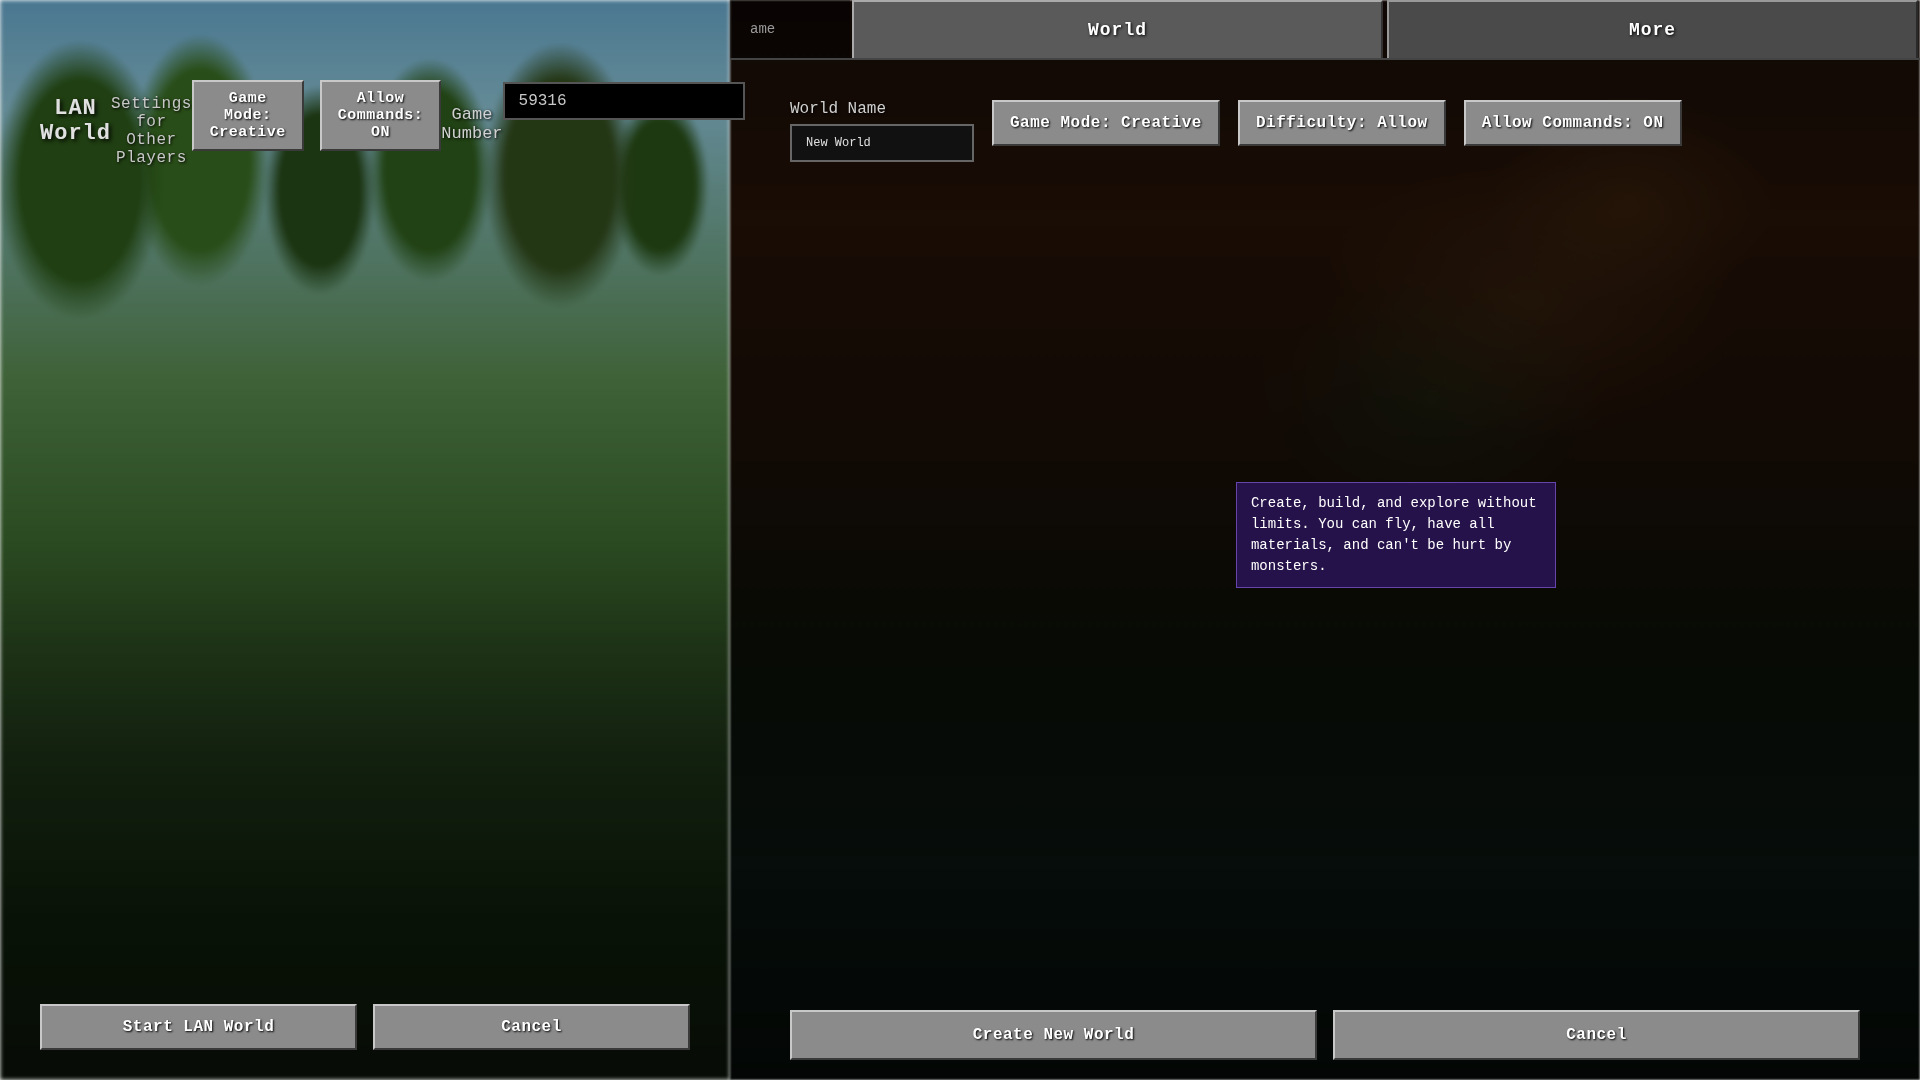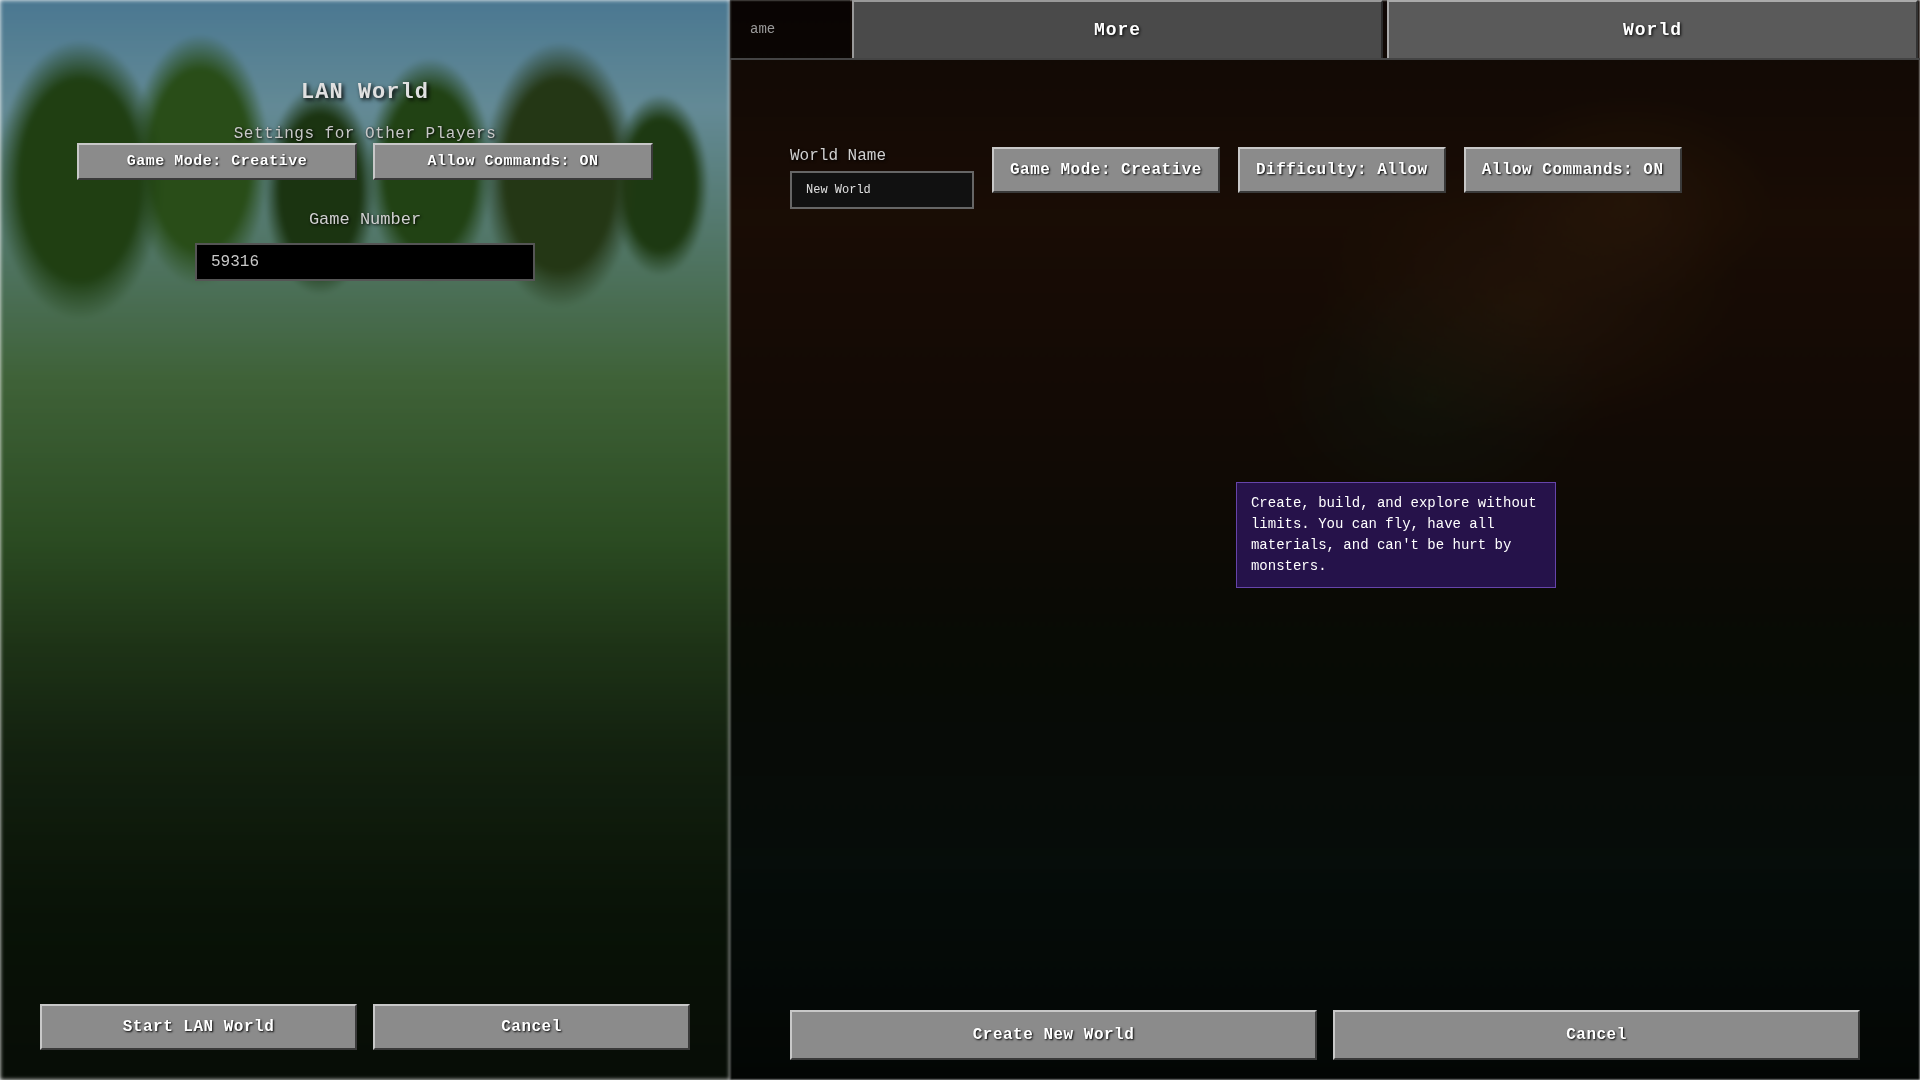--- a/index.html
+++ b/index.html
@@ -55,21 +55,21 @@
         radial-gradient(ellipse 80px 150px at 320px 190px, #264a18 50%, transparent 70%),
         radial-gradient(ellipse 90px 160px at 430px 170px, #2f5e1c 50%, transparent 70%),
         radial-gradient(ellipse 110px 190px at 560px 175px, #344f1e 50%, transparent 70%),
         radial-gradient(ellipse 70px 130px at 660px 185px, #2a5219 50%, transparent 70%);
     }
 
     .left-content {
       position: relative;
       z-index: 1;
       display: flex;
-      flex-direction: column;
+      flex-direction: row;
       align-items: center;
       width: 100%;
       padding: 0 40px;
     }
 
     .panel-title {
       color: #e0e0e0;
       font-size: 22px;
       font-weight: bold;
       letter-spacing: 1px;
@@ -191,21 +191,20 @@
         radial-gradient(ellipse 200px 150px at 900px 200px, rgba(100,60,20,0.3) 0%, transparent 70%),
         radial-gradient(ellipse 250px 180px at 700px 400px, rgba(20,60,30,0.3) 0%, transparent 70%);
     }
 
     .right-content {
       position: relative;
       z-index: 1;
       display: flex;
       flex-direction: column;
       height: 100%;
-      gap: 47px;
     }
 
     
     .tabs-bar {
       display: flex;
       align-items: stretch;
       height: 60px;
       border-bottom: 2px solid #444;
     }
 
@@ -364,25 +363,25 @@
 
 <div class="right-panel">
   <div class="right-bg"></div>
 
   <div class="right-content">
 
     <div class="tabs-bar">
       <div class="tab-spacer">
         <span class="tab-spacer-text">ame</span>
       </div>
+      <div class="tab-item tab-world">
+        <span>World</span>
+      </div>
       <div class="tab-item tab-more">
         <span>More</span>
-      </div>
-      <div class="tab-item tab-world">
-        <span>World</span>
       </div>
     </div>
 
     <div class="form-area">
       <div>
         <p class="field-label">World Name</p>
         <input class="world-name-input" type="text" value="New World" style="">
       </div>
 
       <div class="button-wrapper">

